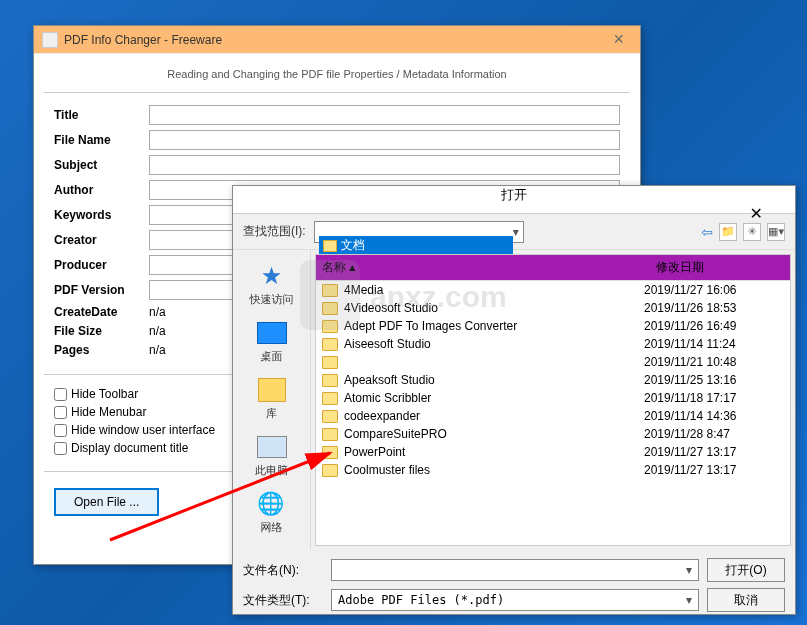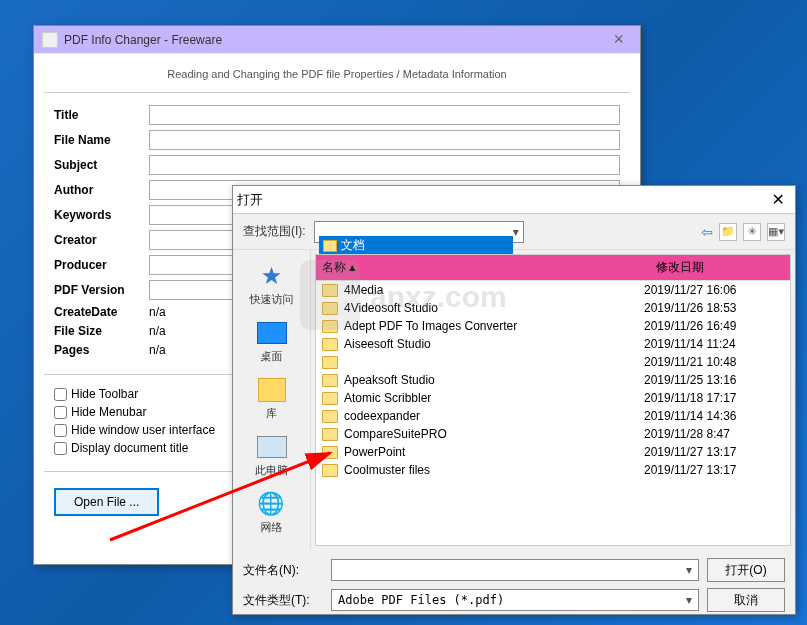--- a/index.html
+++ b/index.html
@@ -1,20 +1,20 @@
 <!DOCTYPE html>
 <html><head>
 <meta charset="utf-8">
 <style>
 * { margin: 0; padding: 0; box-sizing: border-box; font-family: "Microsoft YaHei", Arial, sans-serif; }
 body { width: 807px; height: 625px; background: linear-gradient(135deg, #1a6bc4 0%, #0e5aa8 50%, #1873d6 100%); overflow: hidden; position: relative; }
 
 .window { position: absolute; background: #fff; border: 1px solid #888; box-shadow: 2px 2px 8px rgba(0,0,0,0.3); }
 .main-window { left: 33px; top: 25px; width: 608px; height: 540px; }
-.titlebar { height: 28px; display: flex; align-items: center; padding: 0 8px; font-size: 12px; color: #333; background: #c4b5fd; border-bottom: 1px solid #eee; }
+.titlebar { height: 28px; display: flex; align-items: center; padding: 0 8px; font-size: 12px; color: #333; background: #fdba74; border-bottom: 1px solid #eee; }
 .titlebar .icon { width: 16px; height: 16px; margin-right: 6px; background: #f0f0f0; border: 1px solid #ccc; display: inline-block; }
 .titlebar .close { margin-left: auto; font-size: 18px; color: #666; cursor: pointer; padding: 0 8px; }
 
 .header { padding: 10px 20px 8px; }
 .header-row { display: flex; align-items: center; }
 .app-title { font-size: 22px; font-weight: bold; color: #e06000; }
 .help { margin-left: auto; font-size: 12px; color: #333; display: flex; align-items: center; gap: 4px; }
 .help-icon { width: 14px; height: 14px; border-radius: 50%; background: radial-gradient(circle, #fff 30%, #f80 70%); border: 1px solid #e06000; }
 .subtitle { font-size: 11px; color: #555; margin-top: 4px; text-align: center; }
 
@@ -29,21 +29,21 @@
 .checks { padding: 8px 20px; }
 .check-row { display: flex; align-items: center; font-size: 12px; margin-bottom: 4px; gap: 4px; }
 .check-row input[type=checkbox] { width: 13px; height: 13px; }
 
 .btnbar { padding: 12px 20px; }
 .open-btn { padding: 5px 18px; font-size: 12px; background: #fff; border: 1px solid #888; cursor: pointer; }
 .open-btn.highlighted { border: 2px solid #0078d7; background: #e5f1fb; }
 
 
 .dialog { left: 232px; top: 185px; width: 564px; height: 430px; background: #f0f0f0; }
-.dlg-title { height: 28px; background: #fff; display: flex; align-items: center; padding: 0 4px; font-size: 13px; border-bottom: 1px solid #ccc; }
+.dlg-title { height: 28px; background: #fff; display: flex; align-items: center; padding: 0 26px; font-size: 13px; border-bottom: 1px solid #ccc; flex-direction: column; }
 .dlg-title .close { margin-left: auto; font-size: 16px; padding: 0 6px; cursor: pointer; }
 
 .dlg-toolbar { height: 36px; display: flex; align-items: center; padding: 0 10px; gap: 8px; font-size: 12px; border-bottom: 1px solid #ddd; }
 .lookin-label { color: #333; }
 .lookin-select { flex: 0 0 210px; height: 22px; border: 1px solid #888; background: #fff; display: flex; align-items: center; padding: 0 4px; font-size: 12px; }
 .lookin-select .fsel { flex: 1; background: #0178d7; color: #fff; padding: 1px 4px; display: flex; align-items: center; gap: 4px; margin-top: 28px; }
 .folder-mini { width: 14px; height: 12px; background: #fce388; border: 1px solid #d8a830; }
 .lookin-select .dd { color: #555; margin-left: auto; }
 .tool-icons { margin-left: auto; display: flex; gap: 6px; align-items: center; color: #555; font-size: 14px; }
 .ti { width: 18px; height: 18px; border: 1px solid #bbb; display: flex; align-items: center; justify-content: center; font-size: 11px; background: #fff; }
@@ -52,21 +52,21 @@
 .places { width: 78px; background: #f0f0f0; border-right: 1px solid #ddd; padding: 6px 0; }
 .place { text-align: center; padding: 6px 2px; font-size: 11px; color: #333; cursor: pointer; }
 .place-icon { width: 32px; height: 28px; margin: 0 auto 2px; display: flex; align-items: center; justify-content: center; }
 .pi-star { color: #2b7cd3; font-size: 24px; }
 .pi-desktop { background: #1e90ff; width: 30px; height: 22px; border: 1px solid #0960b8; }
 .pi-lib { background: #ffd966; width: 28px; height: 24px; border: 1px solid #d8a830; }
 .pi-pc { background: #d0e4f5; width: 30px; height: 22px; border: 1px solid #888; }
 .pi-net { color: #2b7cd3; font-size: 22px; }
 
 .filelist { flex: 1; background: #fff; border: 1px solid #ccc; margin: 4px; overflow: hidden; font-size: 12px; position: relative; }
-.fl-header { display: flex; border-bottom: 1px solid #ddd; background: #ec4899; }
+.fl-header { display: flex; border-bottom: 1px solid #ddd; background: #a21caf; }
 .fl-col { padding: 4px 6px; font-size: 12px; }
 .fl-col.name { flex: 1; }
 .fl-col.date { width: 140px; }
 .fl-rows { }
 .fl-row { display: flex; padding: 2px 6px; align-items: center; }
 .fl-row .fname { flex: 1; display: flex; align-items: center; gap: 6px; }
 .fl-row .fdate { width: 140px; }
 .folder-icon { width: 16px; height: 13px; background: #fce388; border: 1px solid #d8a830; border-radius: 1px; flex-shrink: 0; }
 
 .dlg-bottom { padding: 8px 10px; }

